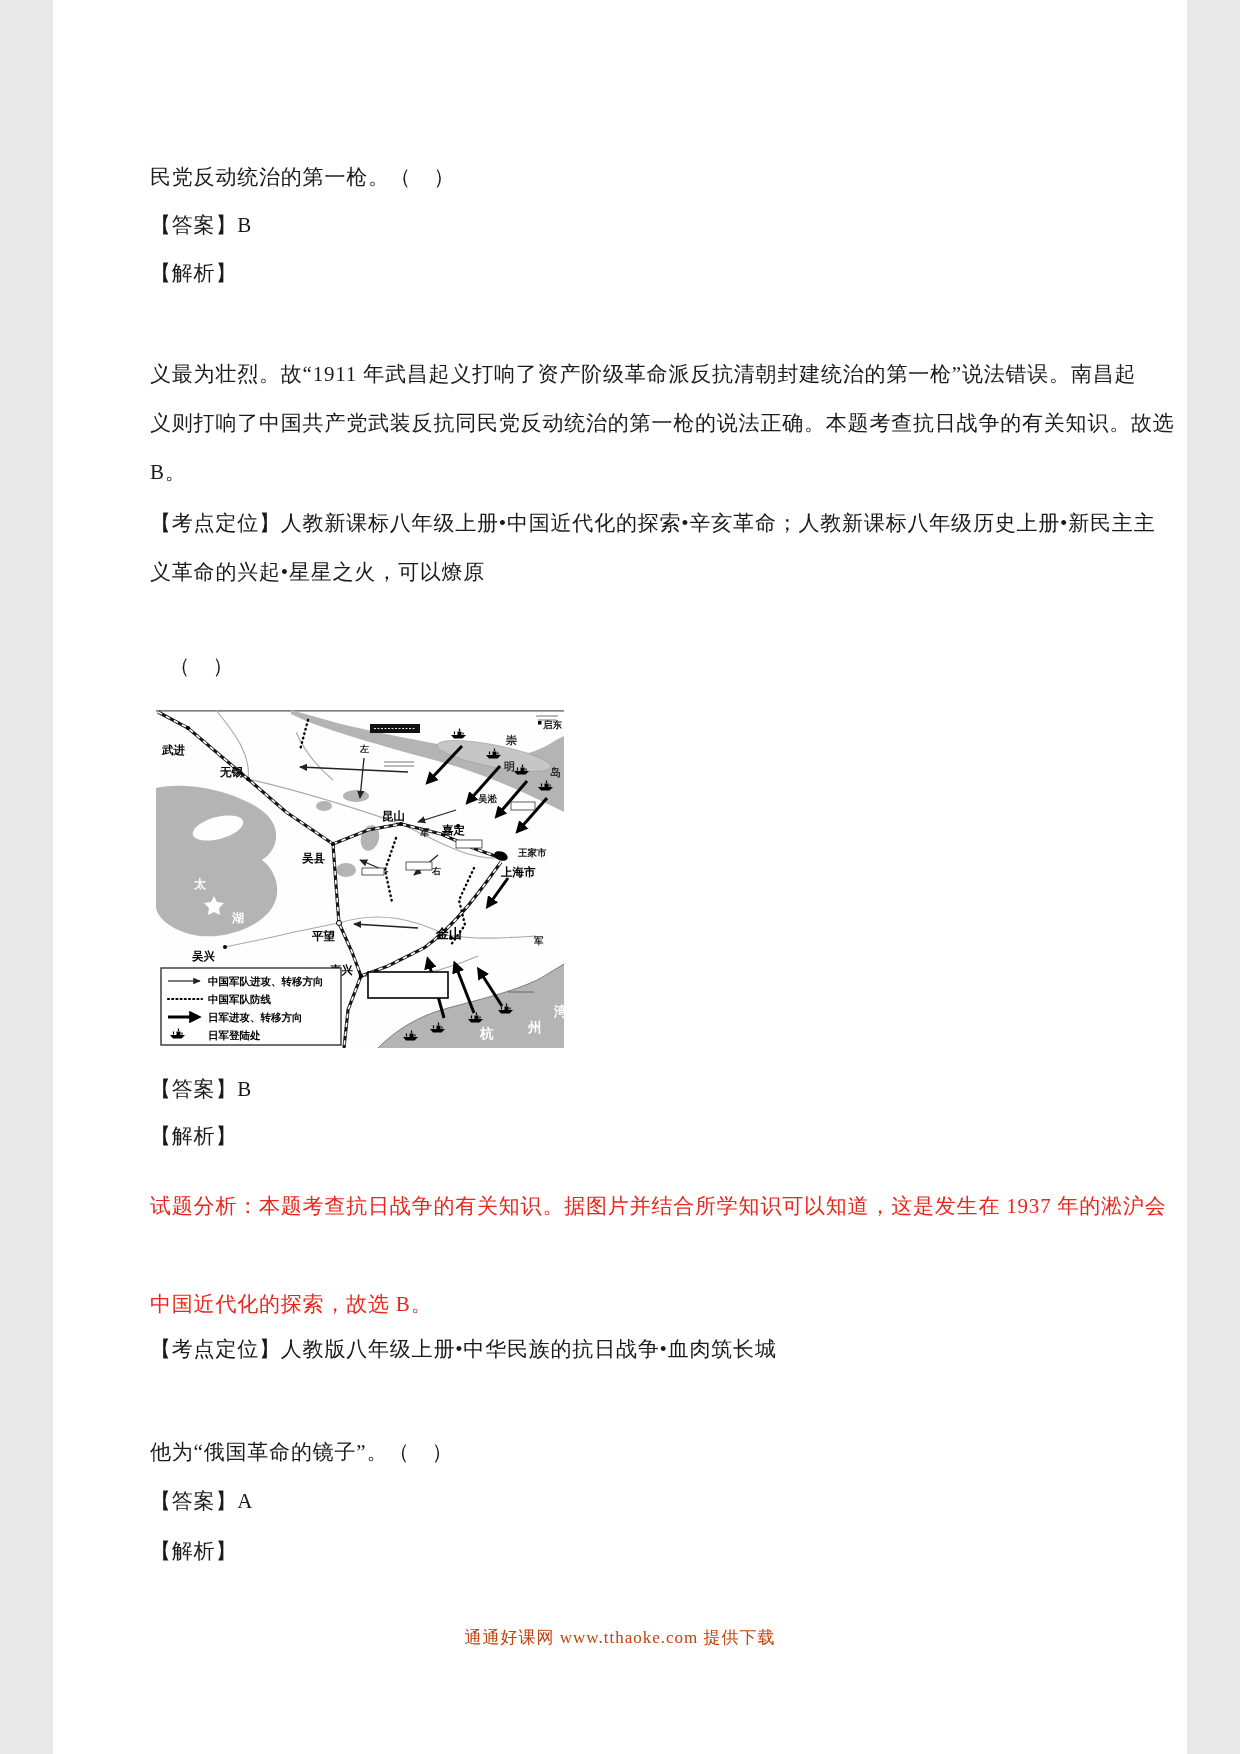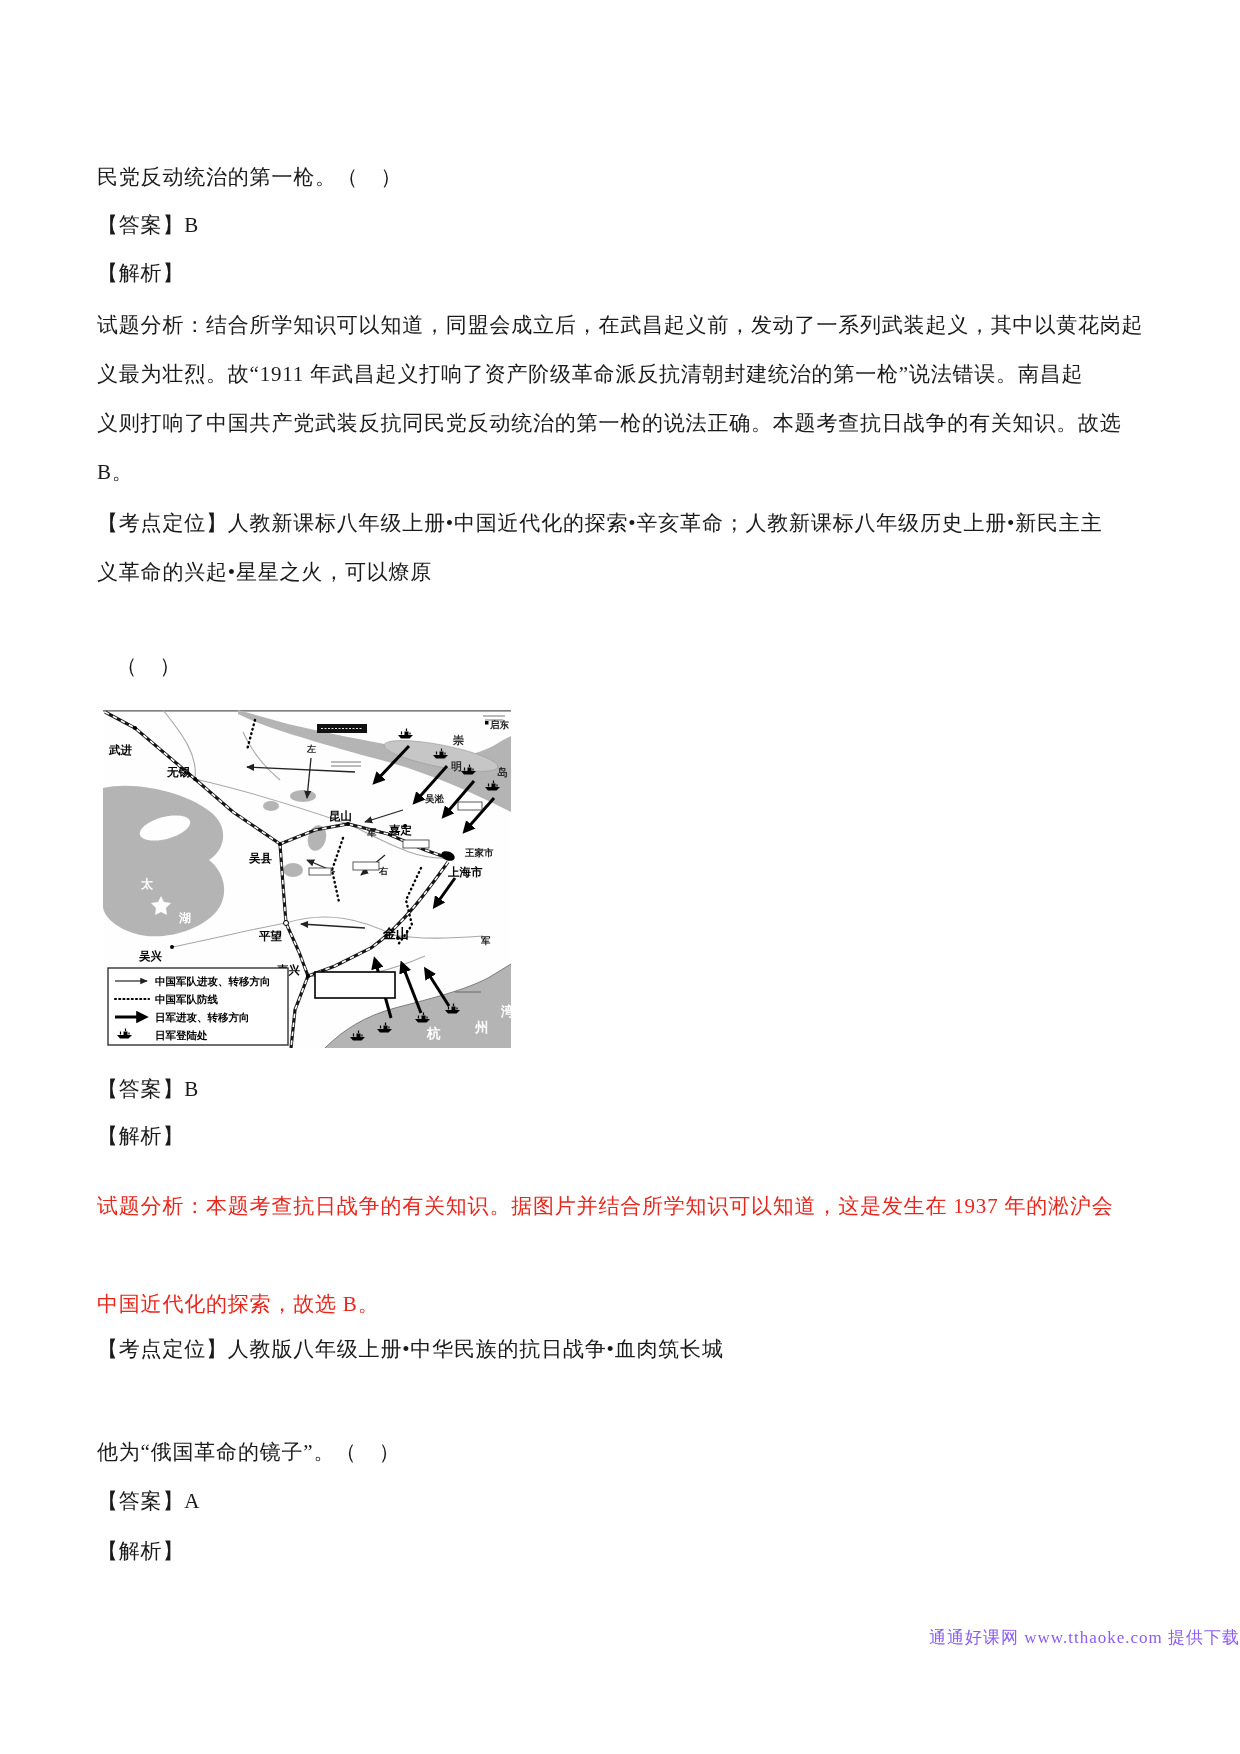--- a/index.html
+++ b/index.html
@@ -1,28 +1,28 @@
 <!DOCTYPE html>
 <html><head>
 <meta charset="utf-8">
 <style>
   html,body{margin:0;padding:0;background:#e9e9e9;}
   .page{
-    position:relative;width:1240px;height:1754px;background:#ffffff;
+    position:relative;width:1134px;height:1754px;background:#ffffff;
     font-family:"Liberation Serif","DejaVu Serif",serif;
     color:#1a1a1a;overflow:hidden;margin:0 auto;
   }
   .line{
     position:absolute;left:97px;font-size:21px;letter-spacing:0.8px;
     white-space:pre;color:#1a1a1a;
   }
   .red{color:#e8261c;margin-top:15px;}
   .footer{
-    position:absolute;left:0;right:0;top:1626px;text-align:right;
-    font-size:17px;letter-spacing:1px;color:#8b5cf6;
+    position:absolute;left:0;right:0;top:1626px;text-align:center;
+    font-size:17px;letter-spacing:1px;color:#c2410c;
   }
   .map-wrap{position:absolute;left:103px;top:710px;width:408px;height:338px;}
   svg text{font-family:"Liberation Serif","DejaVu Serif",serif;}
   .water{fill:#b4b4b4;stroke:none;}
   .road{fill:none;stroke:#a8a8a8;stroke-width:1.1;}
   .rail-base{fill:none;stroke:#161616;stroke-width:3.2;}
   .rail-dash{fill:none;stroke:#ffffff;stroke-width:1.6;stroke-dasharray:4.5 4.5;}
   .def{fill:none;stroke:#000;stroke-width:2.4;stroke-dasharray:0.6 4;stroke-linecap:round;}
   .ca{stroke:#222;stroke-width:1.3;}
   .ja{stroke:#000;stroke-width:3;}
@@ -37,21 +37,20 @@
 </style>
 </head>
 <body>
 
 <div class="page">
 
   <div class="line" style="top:163px">民党反动统治的第一枪。（　）</div>
   <div class="line" style="top:211px">【答案】B</div>
   <div class="line" style="top:259px">【解析】</div>
 
-  <div class="line" style="top:311px">试题分析：结合所学知识可以知道，同盟会成立后，在武昌起义前，发动了一系列武装起义，其中以黄花岗起</div>
   <div class="line" style="top:360px">义最为壮烈。故“1911 年武昌起义打响了资产阶级革命派反抗清朝封建统治的第一枪”说法错误。南昌起</div>
   <div class="line" style="top:409px">义则打响了中国共产党武装反抗同民党反动统治的第一枪的说法正确。本题考查抗日战争的有关知识。故选</div>
   <div class="line" style="top:458px">B。</div>
 
   <div class="line" style="top:558px">义革命的兴起•星星之火，可以燎原</div>
   <div class="line" style="top:509px">【考点定位】人教新课标八年级上册•中国近代化的探索•辛亥革命；人教新课标八年级历史上册•新民主主</div>
 
   <div class="line" style="top:652px;left:116px">（　）</div>
 
   <div class="map-wrap">

